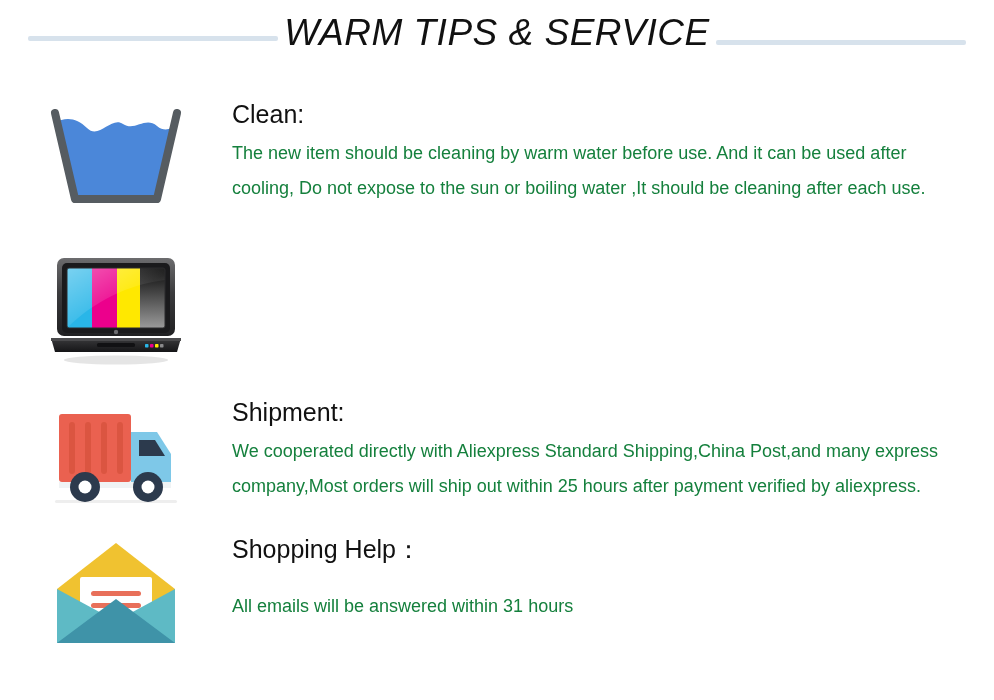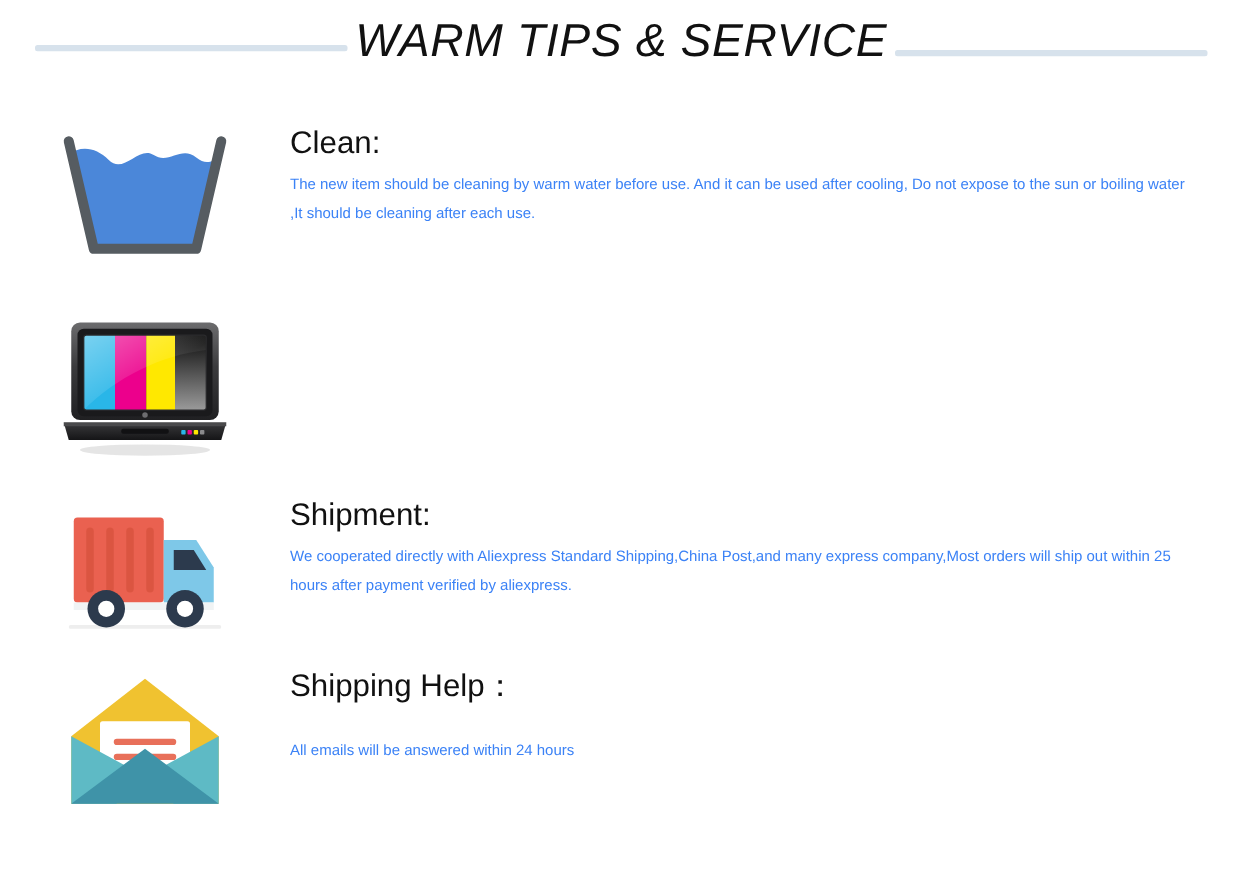--- a/index.html
+++ b/index.html
@@ -69,22 +69,22 @@
   }
   .sec-title {
     font-size: 25px;
     font-weight: 400;
     color: #111111;
     line-height: 1.12;
     margin: 0 0 8px 0;
     white-space: nowrap;
   }
   .sec-body {
-    font-size: 12px;
-    color: #3b82f6;
+    font-size: 18px;
+    color: #15803d;
     line-height: 1.95;
     margin: 0;
     max-width: 720px;
   }
 
   
   #section-clean    { top: 100px; }
   #section-color    { top: 250px; }
   #section-shipment { top: 398px; }
   #section-help     { top: 535px; }
@@ -244,16 +244,16 @@
       </g>
 
       <path d="M4 50 L4 104 L40 104 L63 82 Z" fill="#5ebac5"></path>
 
       <path d="M122 50 L122 104 L86 104 L63 82 Z" fill="#5ebac5"></path>
 
       <path d="M4 104 L63 60 L122 104 Z" fill="#3f93a8"></path>
     </svg>
   </div>
   <div class="text-cell">
-    <h2 class="sec-title">Shipping Help：</h2>
-    <p class="sec-body">All emails will be answered within 24 hours</p>
+    <h2 class="sec-title">Shopping Help：</h2>
+    <p class="sec-body">All emails will be answered within 31 hours</p>
   </div>
 </div>
 
 </body></html>

